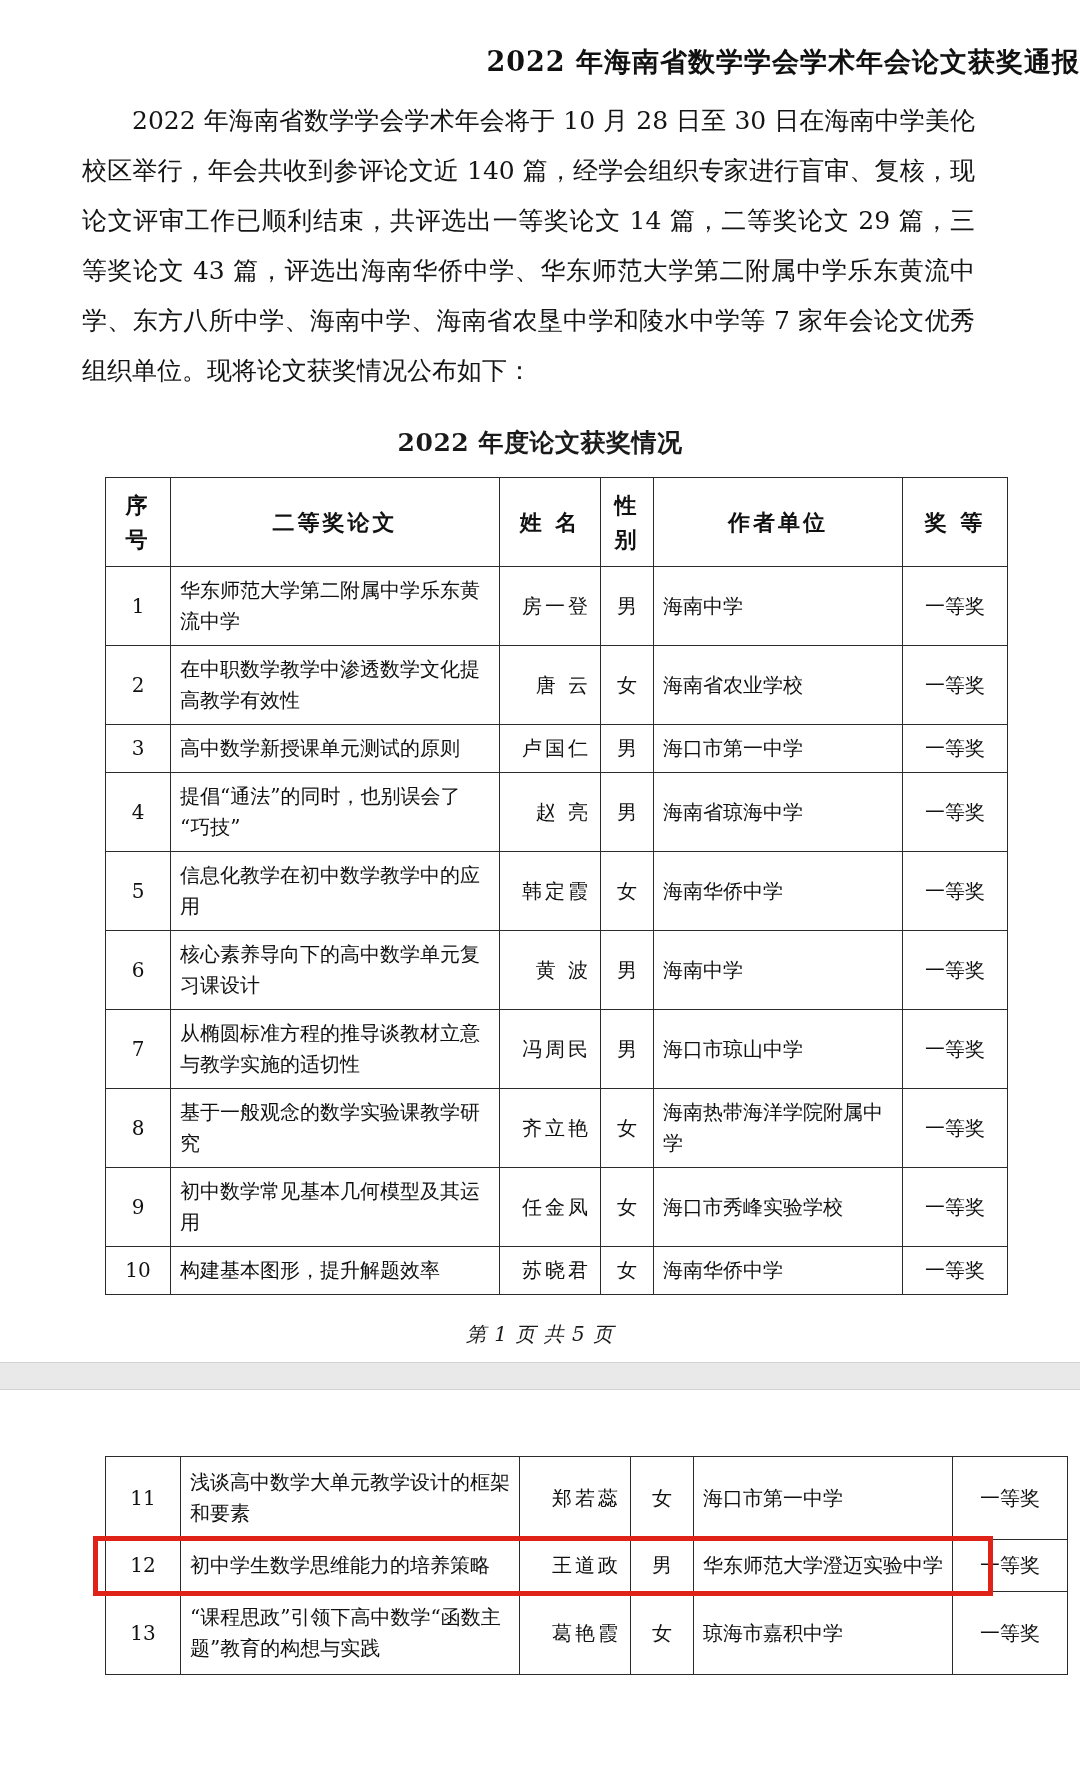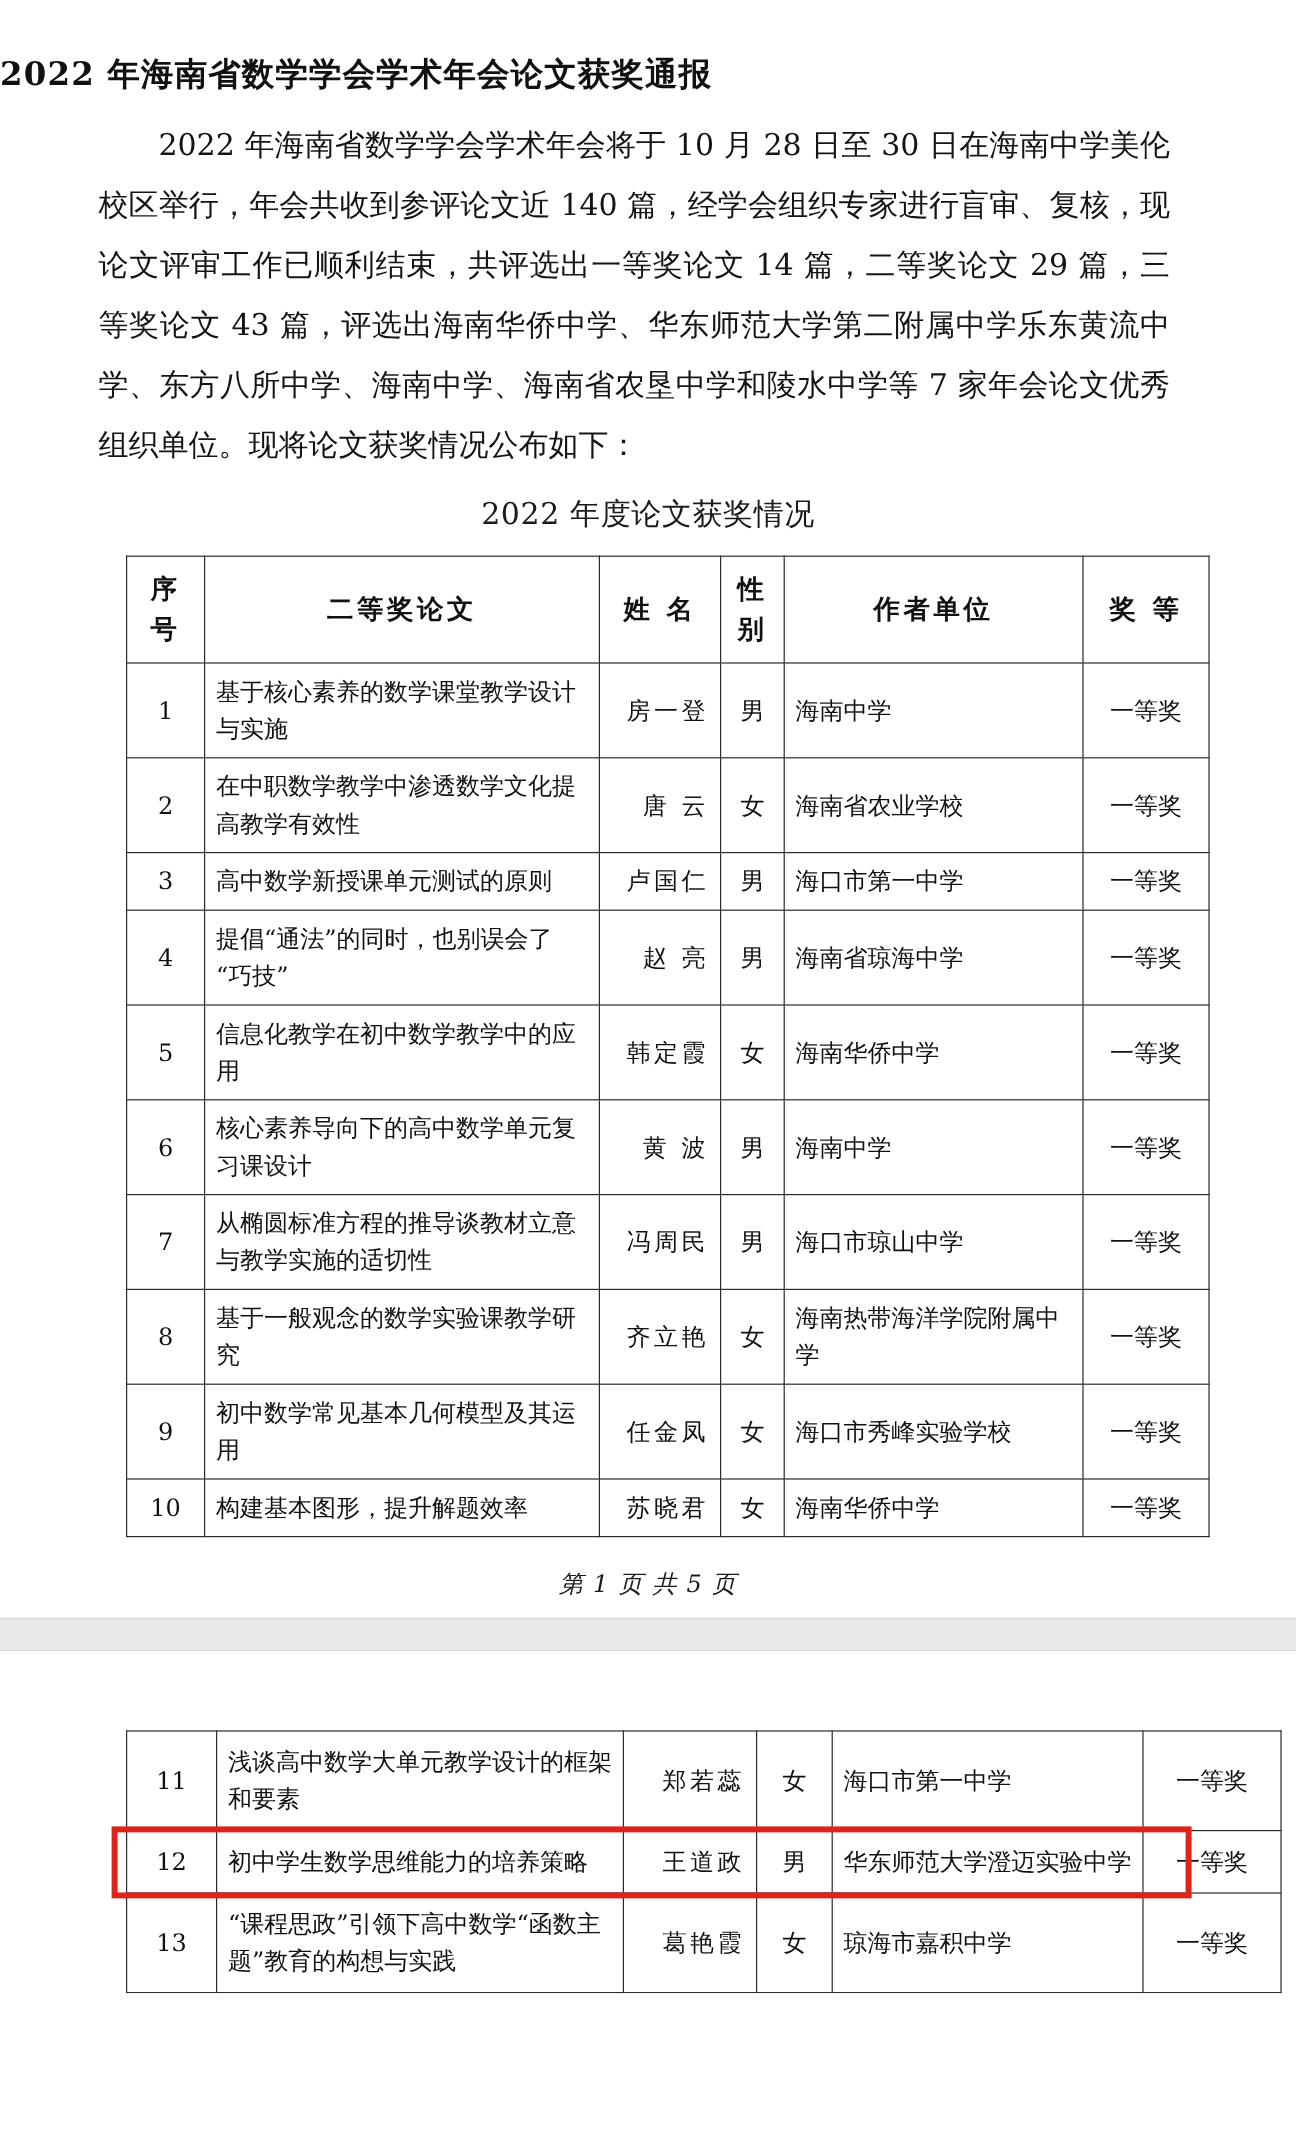--- a/index.html
+++ b/index.html
@@ -39,21 +39,21 @@
   }
   .masthead-rule {
     height: 5px;
     background: #c8281e;
     margin: 36px 100px 0 100px;
     border-radius: 1px;
   }
 
   
   .doc-title {
-    text-align: left;
+    text-align: right;
     font-weight: 700;
     font-size: 27px;
     letter-spacing: 1px;
     margin: 44px 0 8px 0;
     color: #111;
   }
 
   
   .body-copy {
     margin: 16px 105px 0 82px;
@@ -61,24 +61,24 @@
     line-height: 2.0;
     text-align: justify;
     text-justify: inter-ideograph;
     color: #141414;
   }
   .body-copy .indent { display: inline-block; width: 2em; }
 
   
   .table-caption {
     text-align: center;
-    font-weight: 400;
+    font-weight: 700;
     font-size: 25px;
     letter-spacing: .5px;
-    margin: 16px 0 18px 0;
+    margin: 30px 0 18px 0;
   }
 
   
   .award-table-wrap { margin: 0 105px; }
   table.award-table {
     width: 100%;
     border-collapse: collapse;
     table-layout: fixed;
     font-size: 20px;
     color: #111;
@@ -161,21 +161,21 @@
           <th class="col-title">二等奖论文</th>
           <th class="col-name">姓 名</th>
           <th class="col-gender"><span>性</span><br><span>别</span></th>
           <th class="col-org">作者单位</th>
           <th class="col-award">奖 等</th>
         </tr>
       </thead>
       <tbody id="tbody-page1">
           <tr>
             <td class="col-seq">1</td>
-            <td class="col-title">基于核心素养的数学课堂教学设计与实施</td>
+            <td class="col-title">华东师范大学第二附属中学乐东黄流中学</td>
             <td class="col-name">房一登</td>
             <td class="col-gender">男</td>
             <td class="col-org">海南中学</td>
             <td class="col-award">一等奖</td>
           </tr>
           <tr>
             <td class="col-seq">2</td>
             <td class="col-title">在中职数学教学中渗透数学文化提高教学有效性</td>
             <td class="col-name">唐 云</td>
             <td class="col-gender">女</td>

